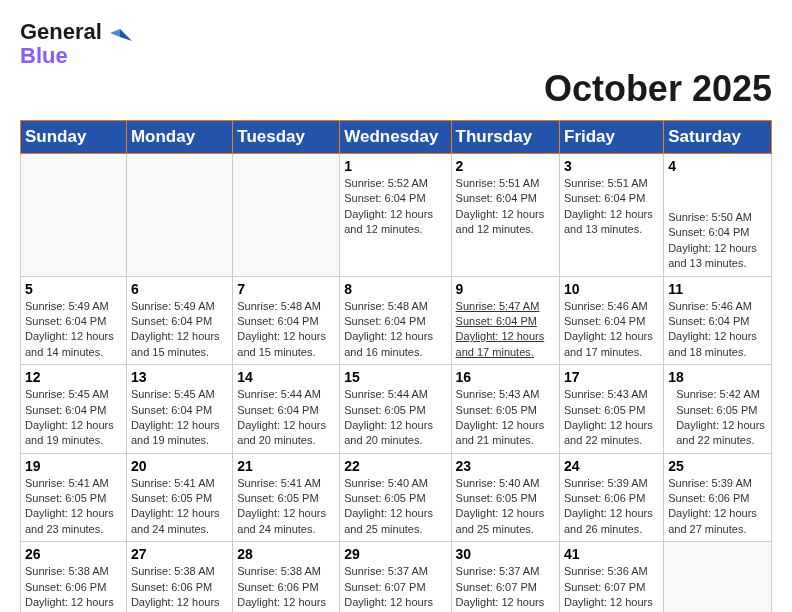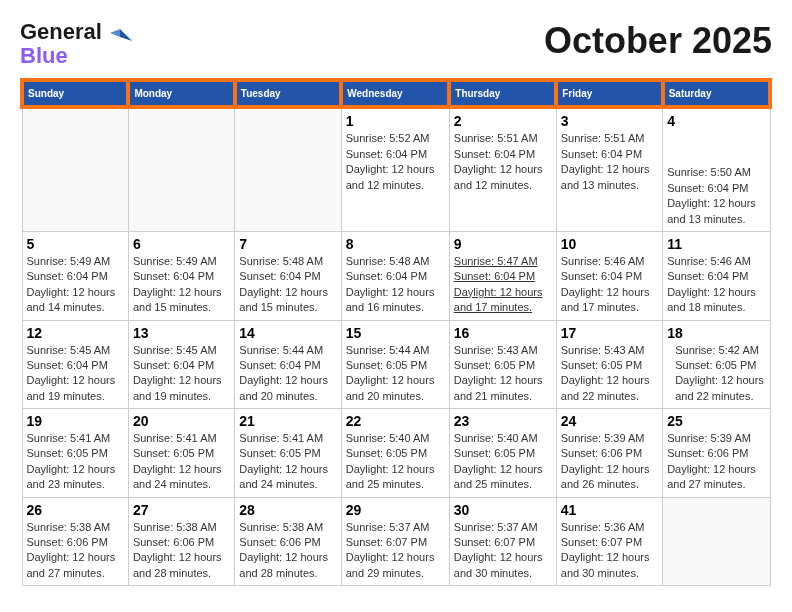--- a/index.html
+++ b/index.html
@@ -16,43 +16,44 @@
       align-items: flex-start;
       margin-bottom: 10px;
     }
     .logo {
       display: flex;
       flex-direction: column;
       align-items: center;
     }
     .title-section {
       text-align: right;
+      margin-top: 48px;
     }
     .month-title {
       font-size: 36px;
       font-weight: bold;
       color: #1a1a1a;
     }
     .subtitle {
       font-size: 16px;
       color: #444;
     }
     table {
       width: 100%;
       border-collapse: collapse;
       font-size: 11px;
     }
     th {
       background-color: #2255aa;
       color: #fff;
       padding: 6px 4px;
       text-align: left;
-      font-size: 10px;
+      font-size: 17px;
       font-weight: bold;
-      border: 4px solid #f97316;
+      border: 1px solid #f97316;
     }
     td {
       border: 1px solid #ccc;
       vertical-align: top;
       padding: 4px;
       height: 85px;
       width: 113px;
       background: #fff;
     }
     td.empty {

